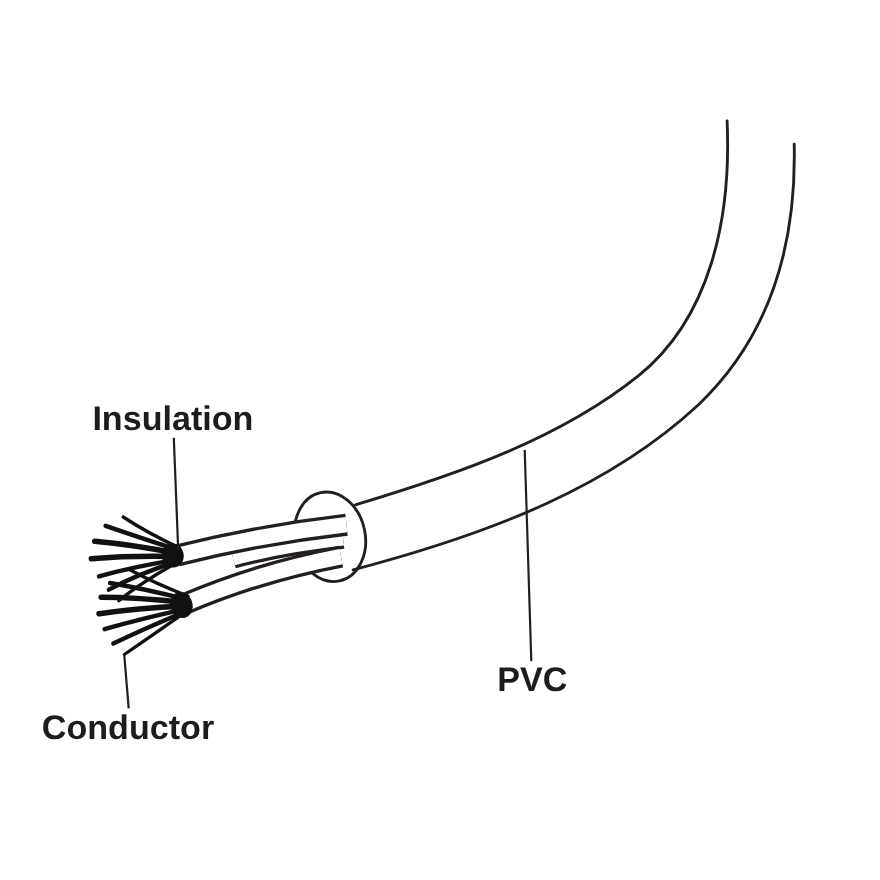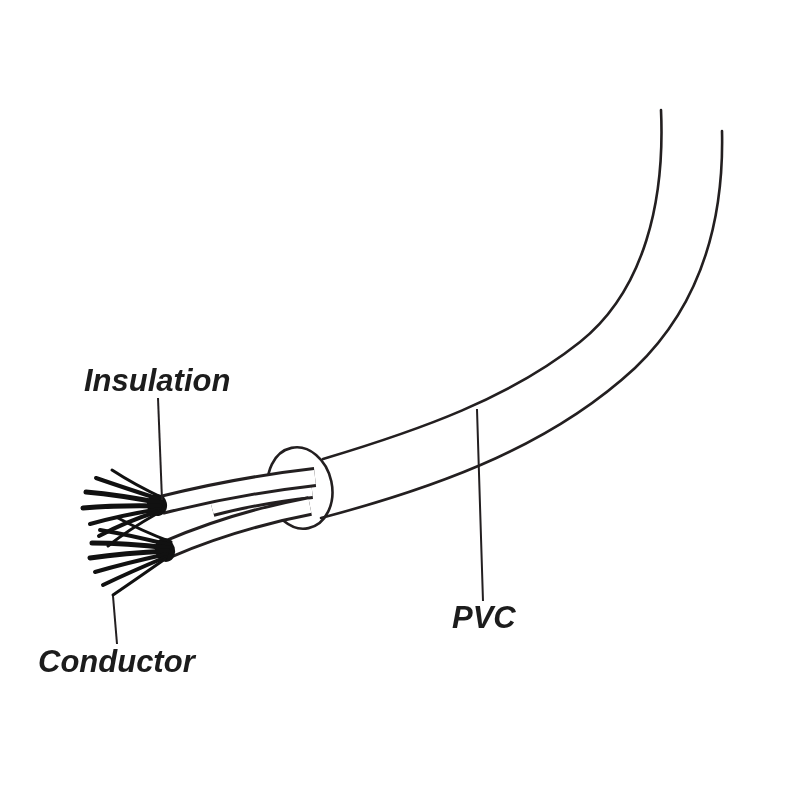--- a/index.html
+++ b/index.html
@@ -8,21 +8,20 @@
     width: 800px;
     height: 800px;
     background: #ffffff;
     overflow: hidden;
   }
   .stage {
     position: relative;
     width: 800px;
     height: 800px;
     background: #ffffff;
-    font-style: italic;
   }
   svg { display: block; }
   .outline {
     fill: none;
     stroke: #231f20;
     stroke-width: 2.6;
     stroke-linecap: round;
   }
   .wire-outer {
     fill: none;

